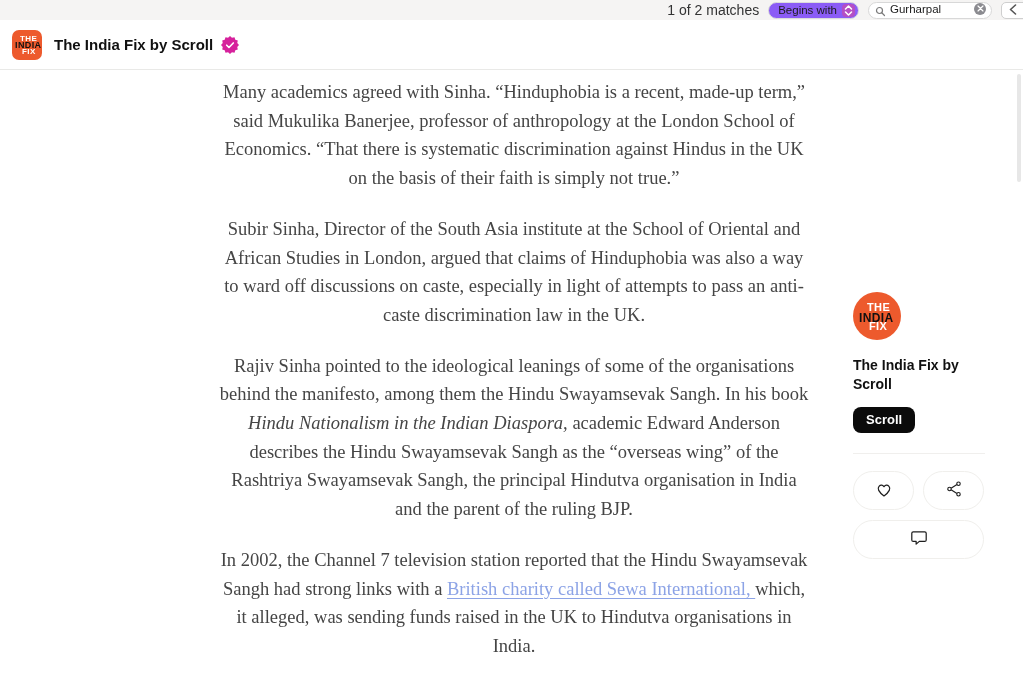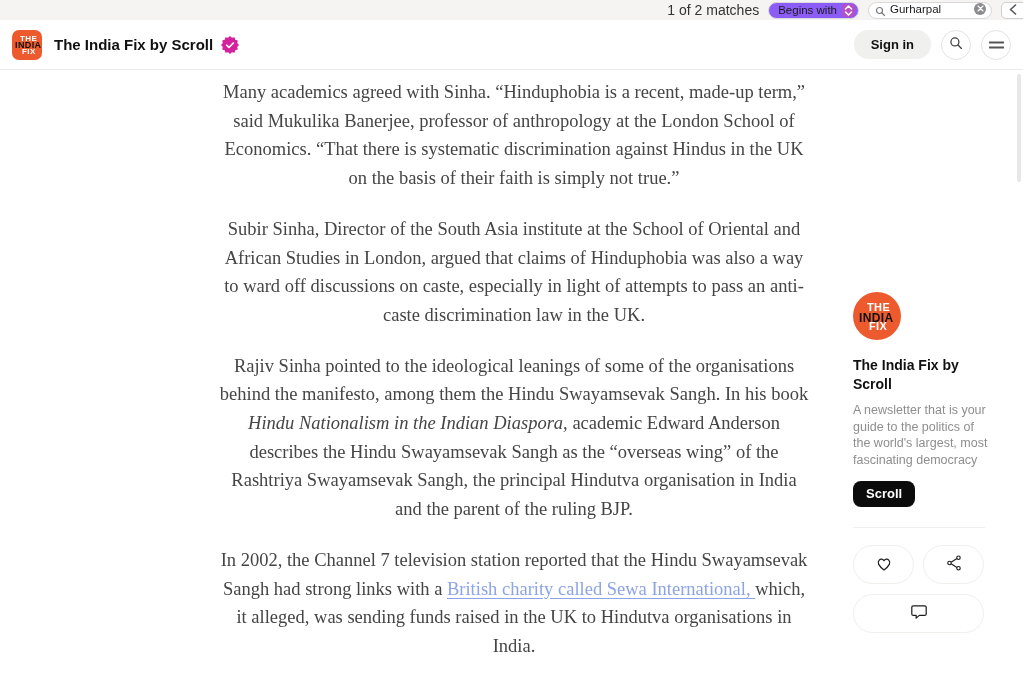--- a/index.html
+++ b/index.html
@@ -114,56 +114,36 @@
     <span class="l-mid">INDIA</span>
     <span class="l-bot">FIX</span>
   </div>
   <div class="h-title">The India Fix by Scroll</div>
   <span class="badge">
     <svg width="18" height="18" viewBox="0 0 24 24">
       <polygon fill="#d6219c" points="24,12 21.66,14.59 22.39,18 19.07,19.07 18,22.39 14.59,21.66 12,24 9.41,21.66 6,22.39 4.93,19.07 1.61,18 2.34,14.59 0,12 2.34,9.41 1.61,6 4.93,4.93 6,1.61 9.41,2.34 12,0 14.59,2.34 18,1.61 19.07,4.93 22.39,6 21.66,9.41"></polygon>
       <path d="M7.6 12.3 l3 3 l5.8 -6" fill="none" stroke="#fff" stroke-width="2.2" stroke-linecap="round" stroke-linejoin="round"></path>
     </svg>
   </span>
-  <div class="h-right">
-    <button class="signin">Sign in</button>
-    <div class="icon-circ">
-      <span>
-        <svg width="16" height="16" viewBox="0 0 22 22">
-            <circle cx="9.5" cy="9.5" r="5.5" fill="none" stroke="#3c3c3c" stroke-width="1.7"></circle>
-            <line x1="13.8" y1="13.8" x2="18.5" y2="18.5" stroke="#3c3c3c" stroke-width="1.7" stroke-linecap="round"></line>
-          </svg>
-      </span>
-    </div>
-    <div class="icon-circ">
-      <span>
-        <svg width="15" height="10" viewBox="0 0 15 10">
-            <line x1="0.5" y1="2.5" x2="14.5" y2="2.5" stroke="#555" stroke-width="1.8" stroke-linecap="round"></line>
-            <line x1="0.5" y1="7.5" x2="14.5" y2="7.5" stroke="#555" stroke-width="1.8" stroke-linecap="round"></line>
-          </svg>
-      </span>
-    </div>
-  </div>
 </div>
 
 <div class="article">
   <p>Many academics agreed with Sinha. “Hinduphobia is a recent, made-up term,” said Mukulika Banerjee, professor of anthropology at the London School of Economics. “That there is systematic discrimination against Hindus in the UK on the basis of their faith is simply not true.”</p>
   <p>Subir Sinha, Director of the South Asia institute at the School of Oriental and African Studies in London, argued that claims of Hinduphobia was also a way to ward off discussions on caste, especially in light of attempts to pass an anti-caste discrimination law in the UK.</p>
   <p><span>Rajiv Sinha pointed to the ideological leanings of some of the organisations behind the manifesto, among them the Hindu Swayamsevak Sangh. In his book </span><span class="book">Hindu Nationalism in the Indian Diaspora,</span><span> academic Edward Anderson describes the Hindu Swayamsevak Sangh as the “overseas wing” of the Rashtriya Swayamsevak Sangh, the principal Hindutva organisation in India and the parent of the ruling BJP.</span></p>
   <p><span>In 2002, the Channel 7 television station reported that the Hindu Swayamsevak Sangh had strong links with a </span><a>British charity called Sewa International, </a><span>which, it alleged, was sending funds raised in the UK to Hindutva organisations in India.</span></p>
 </div>
 
 <div class="sidecard">
   <div class="side-logo">
     <span class="l-top">THE</span>
     <span class="l-mid">INDIA</span>
     <span class="l-bot">FIX</span>
   </div>
   <div class="side-title">The India Fix by Scroll</div>
-  <div class="side-desc">A newsletter that is your guide to the politics of the world's largest, most fascinating democracy</div>
   <button class="follow">Scroll</button>
   <div class="side-div"></div>
   <div class="act-row">
     <div class="pill-btn">
       <span>
         <svg width="20" height="18" viewBox="0 0 24 22">
             <path d="M12 19.5 C5.2 14.3 3.6 10.4 5.9 7.7 C8.1 5.2 11 6.2 12 8.2 C13 6.2 15.9 5.2 18.1 7.7 C20.4 10.4 18.8 14.3 12 19.5 Z" fill="none" stroke="#1e1e1e" stroke-width="1.5" stroke-linejoin="round"></path>
           </svg>
       </span>
     </div>

